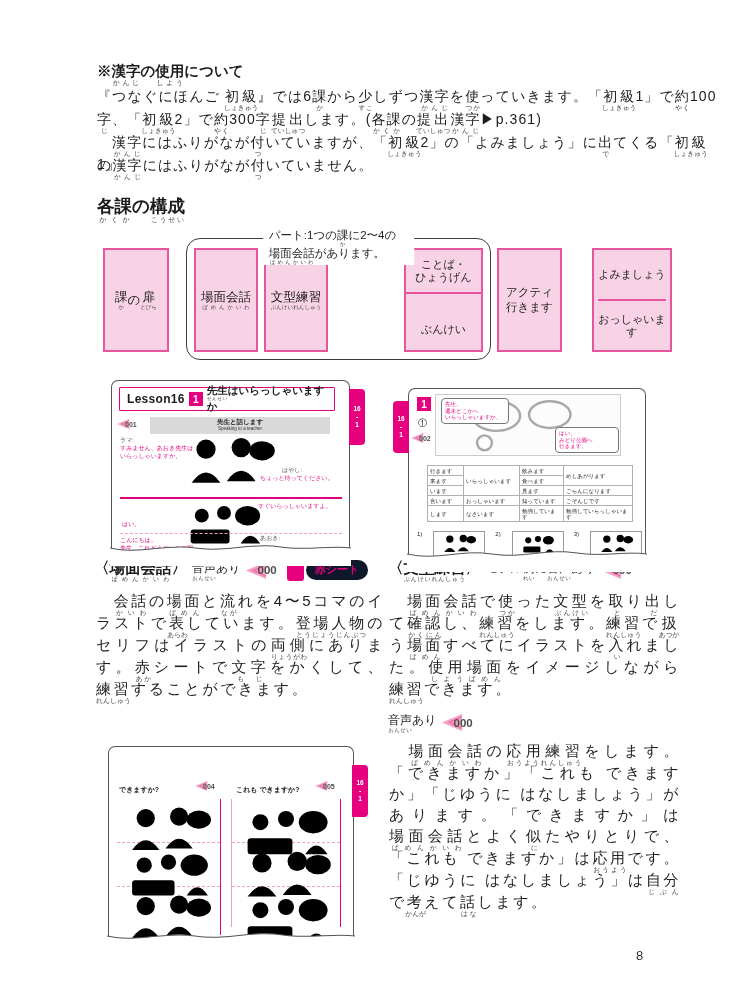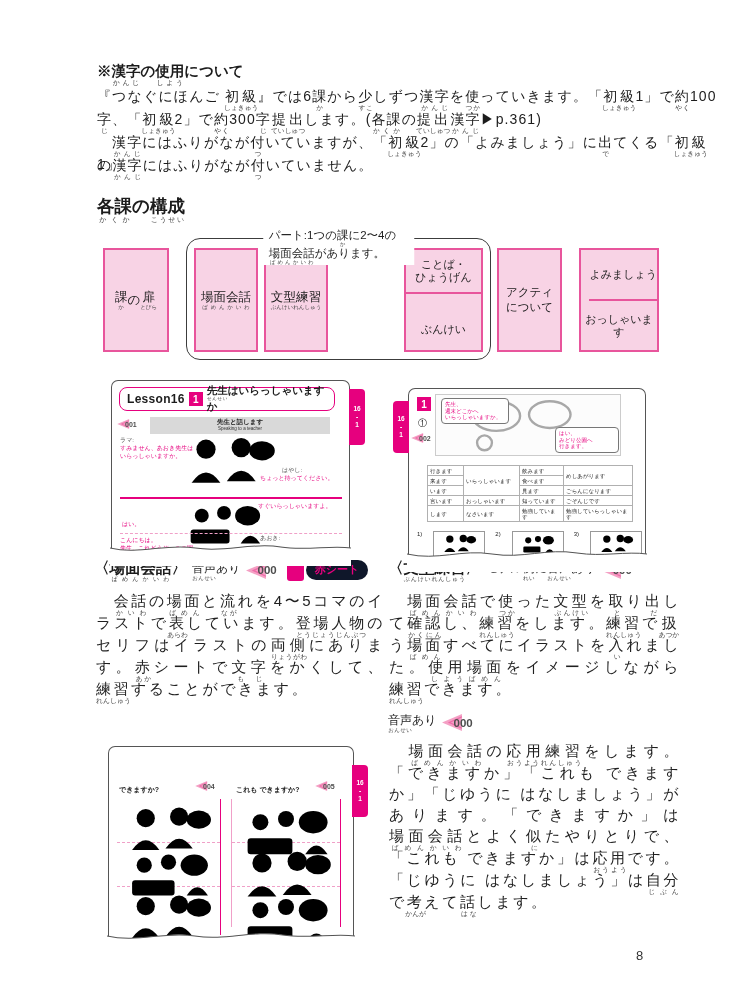--- a/index.html
+++ b/index.html
@@ -26,21 +26,21 @@
                  padding:0 6px;font-size:11.5px;white-space:nowrap;z-index:3;}
   .bracket-label rt{font-size:5.5px;}
   .fbox{position:absolute;top:248px;height:104px;background:#f8d3e5;border:2px solid #e8559c;
         display:flex;align-items:center;justify-content:center;text-align:center;
         font-size:12.5px;line-height:15px;white-space:pre-line;z-index:2;}
   .fbox rt{font-size:5.5px;}
   .fb1{left:103px;width:66px;} .fb2{left:194px;width:64px;} .fb3{left:264px;width:64px;}
   .fb4{left:334px;width:64px;font-size:11px;line-height:14px;}
   .fb5{left:404px;width:79px;padding:0;flex-direction:column;align-items:stretch;font-size:11px;line-height:13px;gap:15px;}
   .fb6{left:497px;width:65px;font-size:11.5px;line-height:15px;}
-  .fb7{left:579px;width:80px;padding:0;flex-direction:column;align-items:flex-end;font-size:11px;line-height:13px;}
+  .fb7{left:592px;width:80px;padding:0;flex-direction:column;align-items:center;font-size:11px;line-height:13px;}
   .half{flex:1;display:flex;align-items:center;justify-content:center;}
   .half.top{border-bottom:2px solid #e8559c;}
 
   
   .audio{display:inline-flex;align-items:center;justify-content:flex-end;}
   .audio svg{display:block;}
   .audio .anum{font-weight:bold;color:#4d4d4d;}
   .audio.lg svg{width:21px;height:17px;} .audio.lg .anum{font-size:11.5px;margin-left:-9px;}
   .audio.sm svg{width:13px;height:10px;} .audio.sm .anum{font-size:7px;margin-left:-5px;}
 
@@ -57,21 +57,21 @@
   .mg{color:#e6007e;}
   .gy{color:#555;}
   .ill{position:absolute;}
   .ill .sk{stroke:#a8a8a8;fill:none;stroke-width:1.6;}
   .ill .skp{stroke:#e79cc0;fill:#f8d9e8;stroke-width:1.2;}
 
   
   .t1{left:111px;top:380px;width:239px;height:174px;}
   .t1 .tab{right:-16px;top:8px;height:56px;}
   .lpill{position:absolute;left:7px;top:6px;width:216px;height:24px;border:1.5px solid #e6007e;
-         border-radius:8px;display:flex;align-items:center;padding:0 7px;gap:4px;background:#fff;}
+         border-radius:1px;display:flex;align-items:center;padding:0 7px;gap:4px;background:#fff;}
   .lpill .lname{font-size:12px;font-weight:bold;letter-spacing:0.3px;}
   .numsq{width:14px;height:14px;background:#e6007e;color:#fff;font-size:10px;font-weight:bold;
          display:flex;align-items:center;justify-content:center;flex:0 0 auto;}
   .lpill .ltitle{font-size:10.5px;font-weight:bold;white-space:nowrap;}
   .lpill .ltitle rt{font-size:4.5px;}
   .t1-audio{position:absolute;left:5px;top:38px;}
   .graybar{position:absolute;left:38px;top:36px;width:180px;height:17px;background:#d9d9d9;
            text-align:center;line-height:1;padding-top:2px;}
   .graybar .gb1{font-size:6.5px;font-weight:bold;}
   .graybar .gb2{font-size:4.5px;color:#333;margin-top:1px;}
@@ -178,21 +178,21 @@
   </div>
   <div class="fbox fb1" data-name="flow-box-kano-tobira" style="white-space: pre-line;"><ruby>課<rt>か</rt></ruby>の<ruby>扉<rt>とびら</rt></ruby></div>
   <div class="fbox fb2" data-name="flow-box-bamen-kaiwa" style="white-space: pre-line;"><ruby>場面会話<rt>ばめんかいわ</rt></ruby></div>
   <div class="fbox fb3" data-name="flow-box-bunkei-renshuu" style="white-space: pre-line;"><ruby>文型練習<rt>ぶんけいれんしゅう</rt></ruby></div>
   <div class="fbox fb5" data-name="flow-box-kotoba-bunkei">
     <div class="half top" data-name="flow-box-kotoba" style="white-space: pre-line;">ことば・
 ひょうげん</div>
     <div class="half" data-name="flow-box-bunkei-hira" style="white-space: pre-line;">ぶんけい</div>
   </div>
   <div class="fbox fb6" data-name="flow-box-activity" style="white-space: pre-line;">アクティ
-について</div>
+行きます</div>
   <div class="fbox fb7" data-name="flow-box-yomi-kaki">
     <div class="half top" data-name="flow-box-yomimashou" style="white-space: pre-line;">よみましょう</div>
     <div class="half" data-name="flow-box-kakimashou" style="white-space: pre-line;">おっしゃいます</div>
   </div>
 
   <div class="thumb t1" data-name="thumbnail-lesson-page">
     <div class="tab right pre" data-name="lesson-tab">16
 -
 1</div>
     <div class="lpill" data-name="lesson-header">

